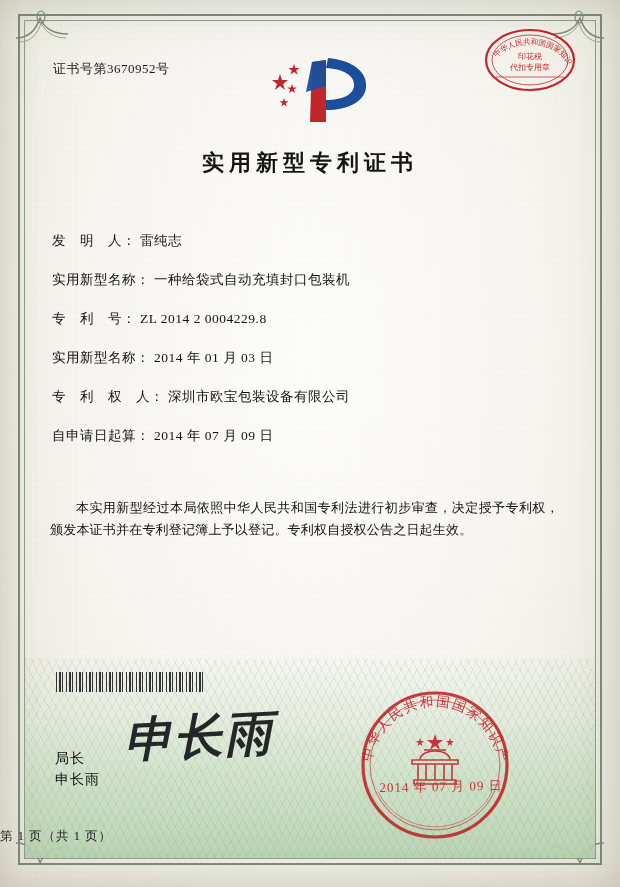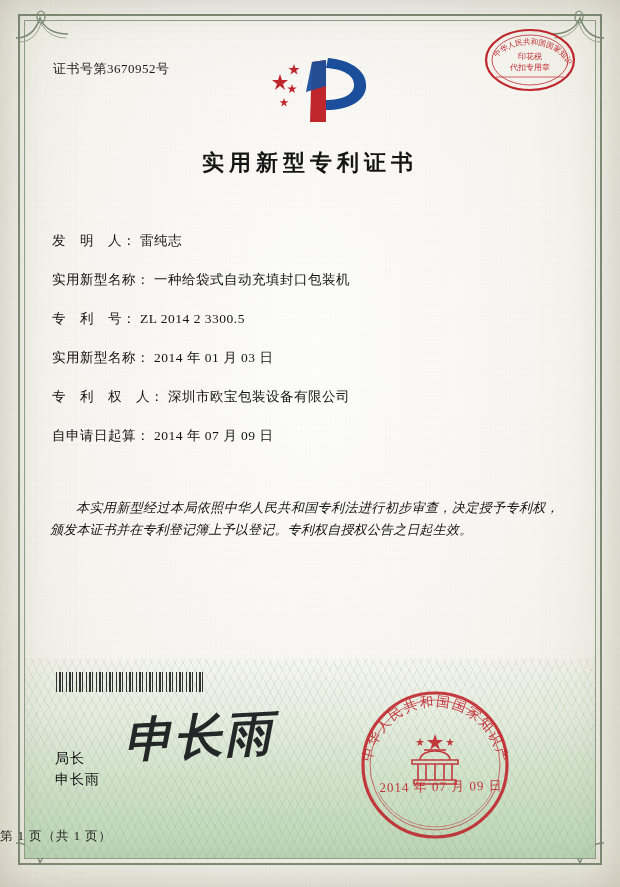--- a/index.html
+++ b/index.html
@@ -169,21 +169,20 @@
     top: 497px;
     font-size: 13px;
     line-height: 22px;
     color: #111;
     text-align: justify;
   }
   .body-text p {
     margin: 0 13px 2px 0;
     text-indent: 26px;
     letter-spacing: .2px;
-    font-style: italic;
   }
 
   
   .barcode {
     position: absolute;
     left: 56px;
     top: 672px;
     width: 150px;
     height: 20px;
     background: repeating-linear-gradient(
@@ -332,21 +331,21 @@
     <div class="field-row">
       <span class="field-label">发　明　人：</span>
       <span class="field-value">雷纯志</span>
     </div>
     <div class="field-row">
       <span class="field-label">实用新型名称：</span>
       <span class="field-value">一种给袋式自动充填封口包装机</span>
     </div>
     <div class="field-row">
       <span class="field-label">专　利　号：</span>
-      <span class="field-value">ZL 2014 2 3300.5</span>
+      <span class="field-value">ZL 2014 2 0004229.8</span>
     </div>
     <div class="field-row">
       <span class="field-label">实用新型名称：</span>
       <span class="field-value">2014 年 01 月 03 日</span>
     </div>
     <div class="field-row">
       <span class="field-label">专　利　权　人：</span>
       <span class="field-value">深圳市欧宝包装设备有限公司</span>
     </div>
     <div class="field-row">

